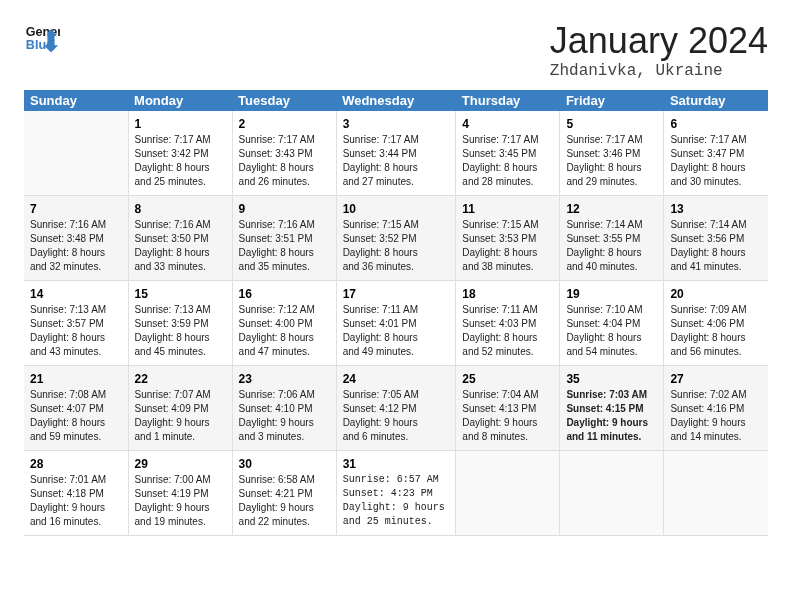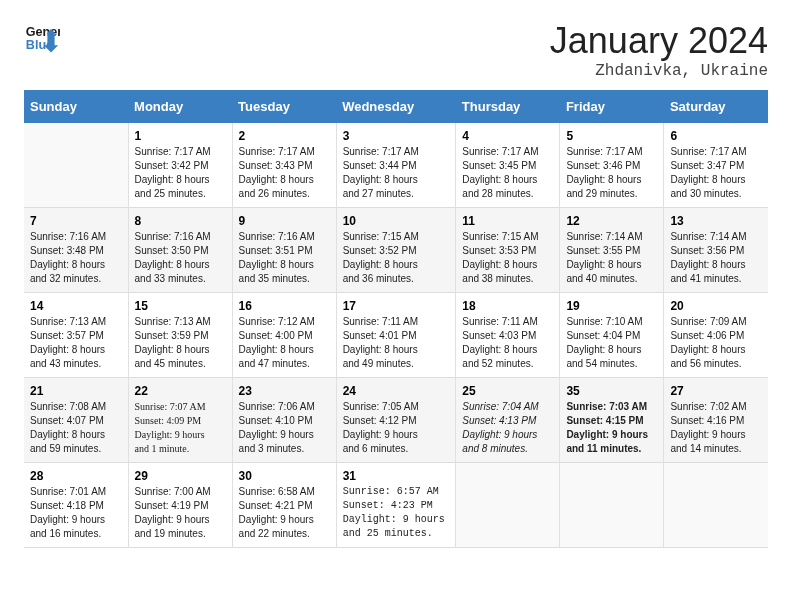--- a/index.html
+++ b/index.html
@@ -19,21 +19,20 @@
     .logo {
       display: flex;
       align-items: center;
       gap: 4px;
     }
     .logo-icon {
       width: 36px;
       height: 36px;
     }
     .title-block {
-      text-align: right;
       margin-left: 28px;
     }
     .title-block h1 {
       font-size: 36px;
       font-weight: normal;
       color: #222;
     }
     .title-block h2 {
       font-size: 16px;
       font-weight: normal;
@@ -41,21 +40,21 @@
       font-family: Liberation Mono, monospace;
     }
     table {
       width: 100%;
       border-collapse: collapse;
       font-size: 11px;
     }
     thead tr th {
       background-color: #3a7fc1;
       color: #fff;
-      padding: 9px 6px;
+      padding: 3px 6px;
       text-align: left;
       font-size: 13px;
       font-weight: bold;
     }
     tbody tr {
       border-bottom: 1px solid #ddd;
     }
     tbody tr:nth-child(odd) {
       background: #fff;
     }
@@ -266,42 +265,42 @@
       <tr>
         <td>
           <span class="day-number">21</span>
           <div class="day-info" style="white-space: pre-line;">Sunrise: 7:08 AM
 Sunset: 4:07 PM
 Daylight: 8 hours
 and 59 minutes.</div>
         </td>
         <td>
           <span class="day-number">22</span>
-          <div class="day-info" style="white-space: pre-line; font-family: Liberation Serif, serif;">Sunrise: 7:07 AM
+          <div class="day-info" style="white-space: pre-line;">Sunrise: 7:07 AM
 Sunset: 4:09 PM
 Daylight: 9 hours
 and 1 minute.</div>
         </td>
         <td>
           <span class="day-number">23</span>
           <div class="day-info" style="white-space: pre-line;">Sunrise: 7:06 AM
 Sunset: 4:10 PM
 Daylight: 9 hours
 and 3 minutes.</div>
         </td>
         <td>
           <span class="day-number">24</span>
           <div class="day-info" style="white-space: pre-line;">Sunrise: 7:05 AM
 Sunset: 4:12 PM
 Daylight: 9 hours
 and 6 minutes.</div>
         </td>
         <td>
           <span class="day-number">25</span>
-          <div class="day-info" style="white-space: pre-line; font-style: italic;">Sunrise: 7:04 AM
+          <div class="day-info" style="white-space: pre-line;">Sunrise: 7:04 AM
 Sunset: 4:13 PM
 Daylight: 9 hours
 and 8 minutes.</div>
         </td>
         <td>
           <span class="day-number">35</span>
           <div class="day-info" style="white-space: pre-line; font-weight: bold;">Sunrise: 7:03 AM
 Sunset: 4:15 PM
 Daylight: 9 hours
 and 11 minutes.</div>

